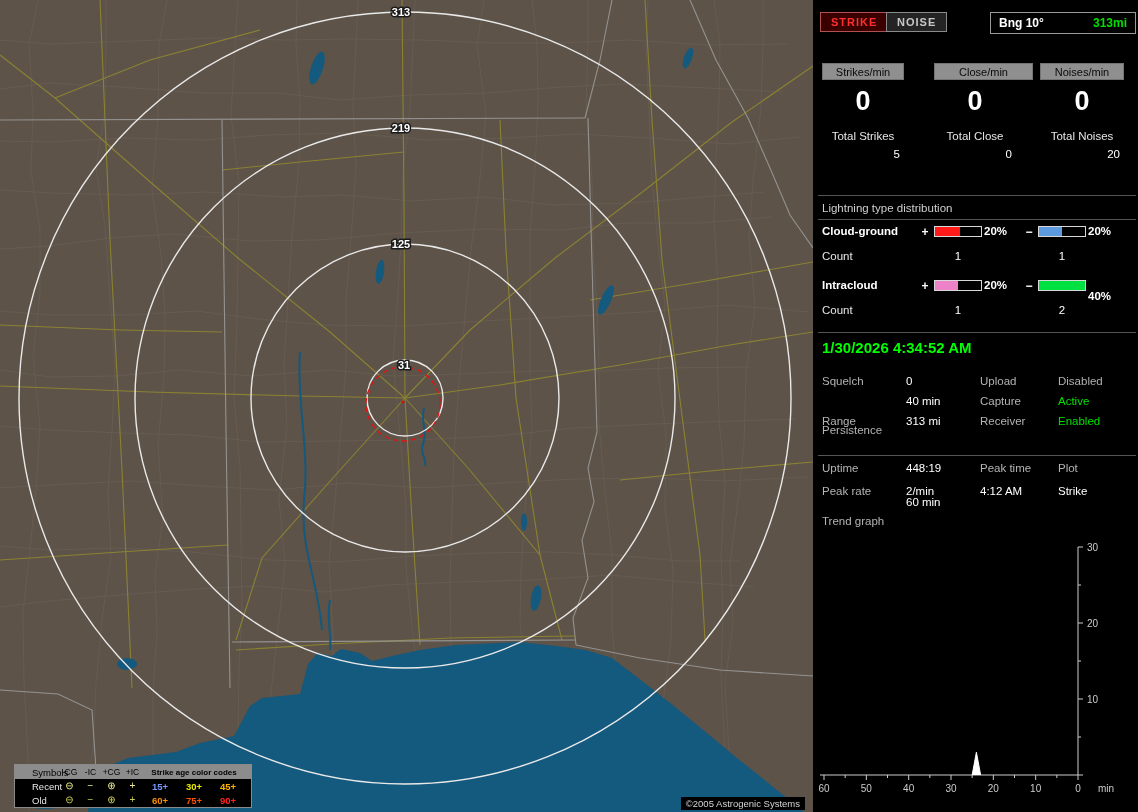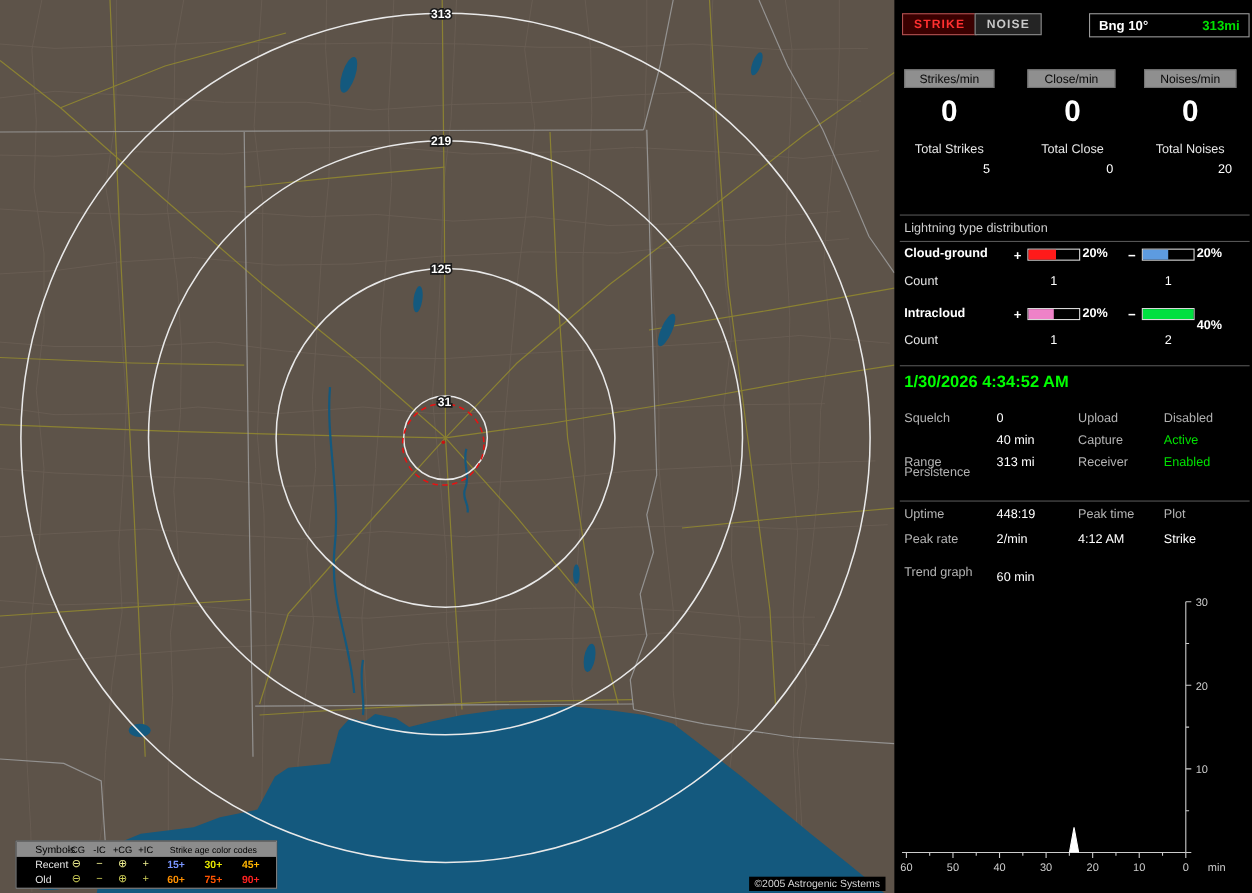--- a/index.html
+++ b/index.html
@@ -15,21 +15,21 @@
 
   
   .legend{position:absolute;left:14px;bottom:4px;width:236px;background:#000;
           border:1px solid #8a8a8a;font-size:9.5px;color:#e8e8e8;}
   .lg-row{display:flex;align-items:center;height:14px;}
   .lg-head{background:#8c8c8c;color:#000;}
   .lg-label{width:44px;padding-left:17px;box-sizing:border-box;}
   .lg-sym{width:21px;text-align:center;font-size:10px;line-height:14px;}
   .lg-head .lg-sym{font-size:8.5px;}
   .lg-age{width:34px;text-align:center;font-weight:bold;}
-  .lg-ages-head{width:102px;text-align:center;font-size:8px;}
+  .lg-ages-head{width:102px;text-align:center;font-size:8px;font-weight:bold;}
 
   
   .panel{position:absolute;left:818px;top:0;width:320px;height:812px;background:#000;color:#e6e6e6;}
   .btn{font-family:"Liberation Sans",sans-serif;font-size:11px;font-weight:bold;
        height:20px;padding:0 10px;cursor:pointer;letter-spacing:1px;}
   .btn.strike{background:#3a0000;color:#ff3030;border:1px solid #b05050;}
   .btn.noise{background:#242424;color:#c8c8c8;border:1px solid #8a8a8a;}
   .bng{border:1px solid #9a9a9a;background:#000;height:20px;line-height:20px;
        display:flex;justify-content:space-between;font-size:12px;font-weight:bold;}
   .bng-label{color:#fff;margin-left:8px;}
@@ -189,21 +189,21 @@
   <div class="panel">
 
     <button class="btn strike abs" style="left:2px;top:12px;">STRIKE</button>
     <button class="btn noise abs" style="left:68px;top:12px;">NOISE</button>
     <div class="bng abs" style="left:172px;top:12px;width:144px;">
       <span class="bng-label">Bng 10°</span>
       <span class="bng-range">313mi</span>
     </div>
 
     <div class="chip abs" style="left:4px;top:63px;width:82px;">Strikes/min</div>
-    <div class="chip abs" style="left:116px;top:63px;width:80px;">Close/min</div>
+    <div class="chip abs" style="left:116px;top:63px;width:99px;">Close/min</div>
     <div class="chip abs" style="left:222px;top:63px;width:84px;">Noises/min</div>
     <div class="big abs" style="left:4px;top:84px;width:82px;">0</div>
     <div class="big abs" style="left:116px;top:84px;width:82px;">0</div>
     <div class="big abs" style="left:222px;top:84px;width:84px;">0</div>
 
     <div class="tot-label abs" style="left:4px;top:130px;width:82px;">Total Strikes</div>
     <div class="tot-label abs" style="left:116px;top:130px;width:82px;">Total Close</div>
     <div class="tot-label abs" style="left:222px;top:130px;width:84px;">Total Noises</div>
     <div class="tot-value abs" style="left:4px;top:148px;width:82px;">5</div>
     <div class="tot-value abs" style="left:116px;top:148px;width:82px;">0</div>
@@ -269,21 +269,21 @@
     <div class="val abs" style="left:88px;top:462px;">448:19</div>
     <div class="lab abs" style="left:162px;top:462px;">Peak time</div>
     <div class="lab abs" style="left:240px;top:462px;">Plot</div>
 
     <div class="lab abs" style="left:4px;top:485px;">Peak rate</div>
     <div class="val abs" style="left:88px;top:485px;">2/min</div>
     <div class="val abs" style="left:162px;top:485px;">4:12 AM</div>
     <div class="val abs" style="left:240px;top:485px;">Strike</div>
 
     <div class="lab abs" style="left:4px;top:515px;">Trend graph</div>
-    <div class="val abs" style="left:88px;top:519px;">60 min</div>
+    <div class="val abs" style="left:88px;top:496px;">60 min</div>
 
     <svg id="trend-svg" class="abs" style="left:0;top:537px;" viewBox="0 0 312 268" width="312" height="268">
         <line x1="2" y1="238" x2="260" y2="238" stroke="#cccccc"></line>
         <line x1="260" y1="10" x2="260" y2="238" stroke="#cccccc"></line>
         <line x1="260" y1="238" x2="260" y2="243" stroke="#cccccc"></line>
         <line x1="238.83333333333334" y1="238" x2="238.83333333333334" y2="241" stroke="#cccccc"></line>
         <line x1="217.66666666666669" y1="238" x2="217.66666666666669" y2="243" stroke="#cccccc"></line>
         <line x1="196.5" y1="238" x2="196.5" y2="241" stroke="#cccccc"></line>
         <line x1="175.33333333333334" y1="238" x2="175.33333333333334" y2="243" stroke="#cccccc"></line>
         <line x1="154.16666666666666" y1="238" x2="154.16666666666666" y2="241" stroke="#cccccc"></line>

